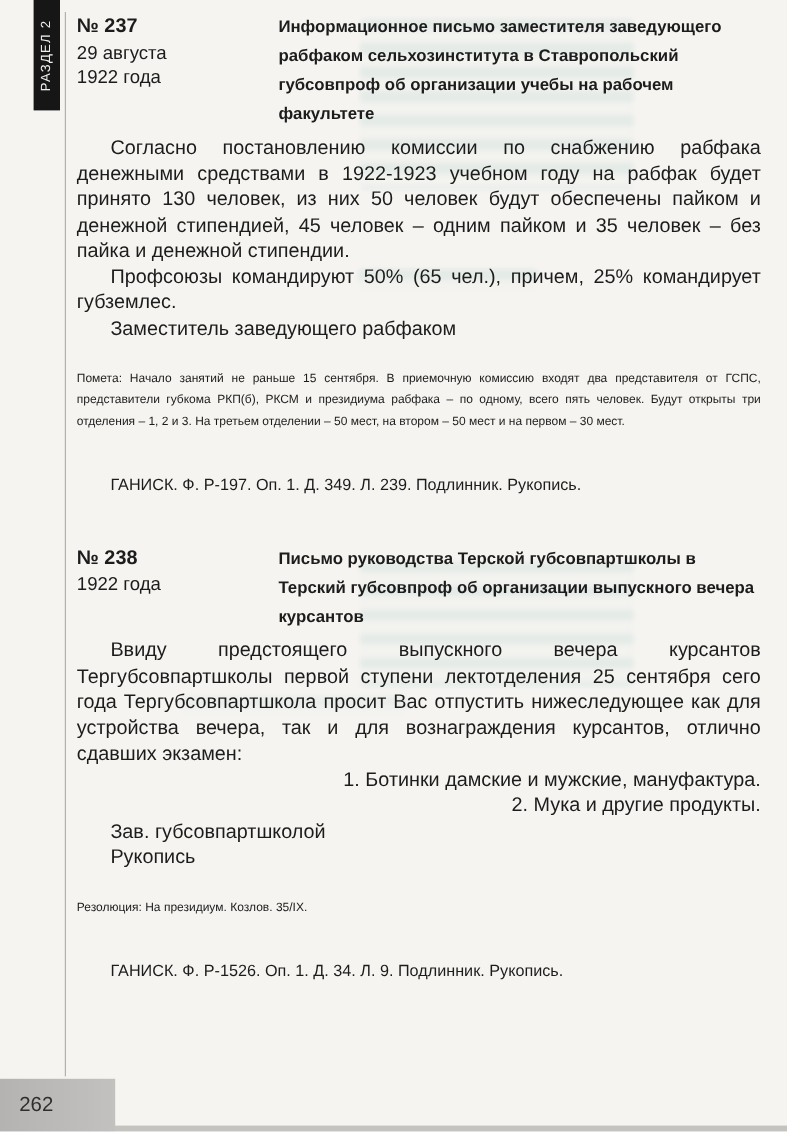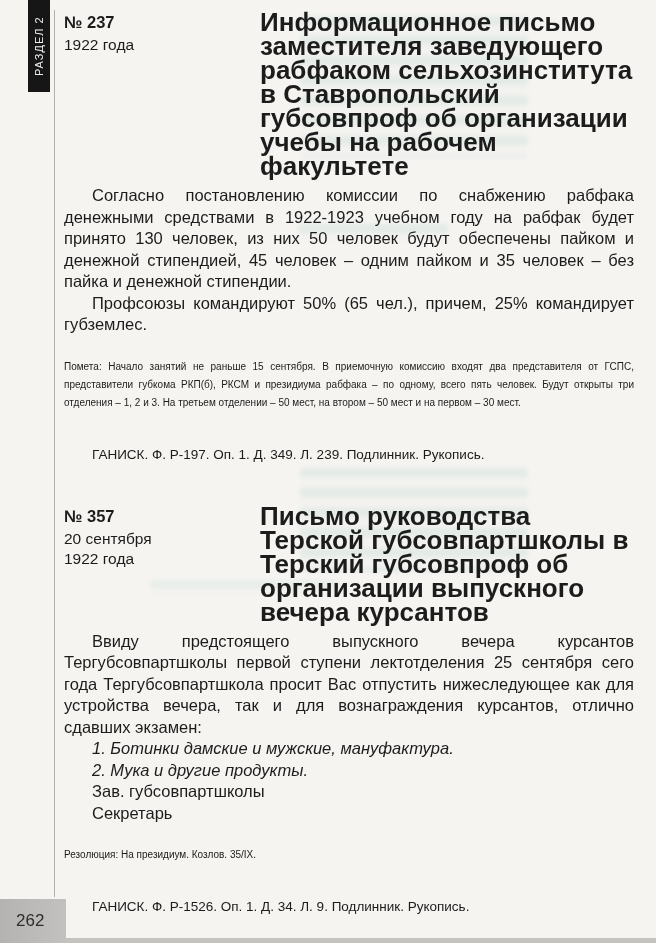--- a/index.html
+++ b/index.html
@@ -64,85 +64,83 @@
     bottom: 46px;
     border-left: 1px solid #b3b1ac;
     padding-left: 9px;
   }
 
   .doc { margin-bottom: 40px; }
 
   .doc-header {
     display: flex;
     align-items: flex-start;
-    gap: 28px;
   }
   .doc-meta {
     width: 168px;
     flex: 0 0 168px;
     padding-top: 3px;
   }
   .doc-number {
     font-weight: bold;
     font-size: 16.5px;
     margin-bottom: 3px;
   }
   .doc-date {
     font-size: 15.5px;
     line-height: 20px;
   }
   .doc-title {
     flex: 1;
     margin: 0;
-    font-size: 26px;
+    font-size: 14px;
     line-height: 24px;
     font-weight: bold;
   }
 
   .doc-body {
     margin-top: 7px;
     font-size: 16.5px;
     line-height: 21.5px;
   }
   .doc-body p {
     margin: 0;
     text-align: justify;
     text-indent: 28px;
   }
   .doc-body p.sig {
     text-align: left;
     text-indent: 0;
     margin-left: 28px;
   }
   .doc-body p.listline {
-    text-align: left;
+    text-align: right;
     text-indent: 0;
     margin-left: 28px;
-    font-style: italic;
   }
 
   .doc-note {
     margin: 22px 0 0 0;
     font-size: 10px;
     line-height: 18px;
     text-align: justify;
   }
   .doc-archive {
     margin: 34px 0 0 28px;
     font-size: 13.5px;
     line-height: 18px;
   }
 
   
   .page-num-block {
     position: absolute;
     z-index: 2;
     left: 0;
     bottom: 0;
-    width: 66px;
+    width: 96px;
     height: 44px;
     background: linear-gradient(90deg, #b4b3b1, #c2c1bf);
     display: flex;
     align-items: center;
     padding-left: 16px;
     box-sizing: border-box;
     font-size: 17px;
     color: #2e2e2e;
   }
   .bottom-strip {
@@ -167,47 +165,48 @@
   <div class="artifact a2"></div>
   <div class="artifact a3"></div>
   <div class="artifact a4"></div>
 
   <div class="content">
 
     <article class="doc">
       <header class="doc-header">
         <div class="doc-meta">
           <div class="doc-number">№ 237</div>
+          <div class="doc-date">29 августа</div>
           <div class="doc-date">1922 года</div>
         </div>
         <h2 class="doc-title">Информационное письмо заместителя заведующего рабфаком сельхозинститута в Ставропольский губсовпроф об организации учебы на рабочем факультете</h2>
       </header>
       <div class="doc-body">
         <p>Согласно постановлению комиссии по снабжению рабфака денежными средствами в 1922-1923 учебном году на рабфак будет принято 130 человек, из них 50 человек будут обеспечены пайком и денежной стипендией, 45 человек – одним пайком и 35 человек – без пайка и денежной стипендии.</p>
         <p>Профсоюзы командируют 50% (65 чел.), причем, 25% командирует губземлес.</p>
+        <p class="sig">Заместитель заведующего рабфаком</p>
       </div>
       <p class="doc-note">Помета: Начало занятий не раньше 15 сентября. В приемочную комиссию входят два представителя от ГСПС, представители губкома РКП(б), РКСМ и президиума рабфака – по одному, всего пять человек. Будут открыты три отделения – 1, 2 и 3. На третьем отделении – 50 мест, на втором – 50 мест и на первом – 30 мест.</p>
       <p class="doc-archive">ГАНИСК. Ф. Р-197. Оп. 1. Д. 349. Л. 239. Подлинник. Рукопись.</p>
     </article>
 
     <article class="doc">
       <header class="doc-header">
         <div class="doc-meta">
-          <div class="doc-number">№ 357</div>
-          <div class="doc-date">20 сентября</div>
+          <div class="doc-number">№ 238</div>
           <div class="doc-date">1922 года</div>
         </div>
         <h2 class="doc-title">Письмо руководства Терской губсовпартшколы в Терский губсовпроф об организации выпускного вечера курсантов</h2>
       </header>
       <div class="doc-body">
         <p>Ввиду предстоящего выпускного вечера курсантов Тергубсовпартшколы первой ступени лектотделения 25 сентября сего года Тергубсовпартшкола просит Вас отпустить нижеследующее как для устройства вечера, так и для вознаграждения курсантов, отлично сдавших экзамен:</p>
         <p class="listline">1. Ботинки дамские и мужские, мануфактура.</p>
         <p class="listline">2. Мука и другие продукты.</p>
-        <p class="sig">Зав. губсовпартшколы</p>
-        <p class="sig">Секретарь</p>
+        <p class="sig">Зав. губсовпартшколой</p>
+        <p class="sig">Рукопись</p>
       </div>
       <p class="doc-note">Резолюция: На президиум. Козлов. 35/IX.</p>
       <p class="doc-archive">ГАНИСК. Ф. Р-1526. Оп. 1. Д. 34. Л. 9. Подлинник. Рукопись.</p>
     </article>
 
   </div>
 
   <div class="bottom-strip"></div>
   <div class="page-num-block">
     <span>262</span>

